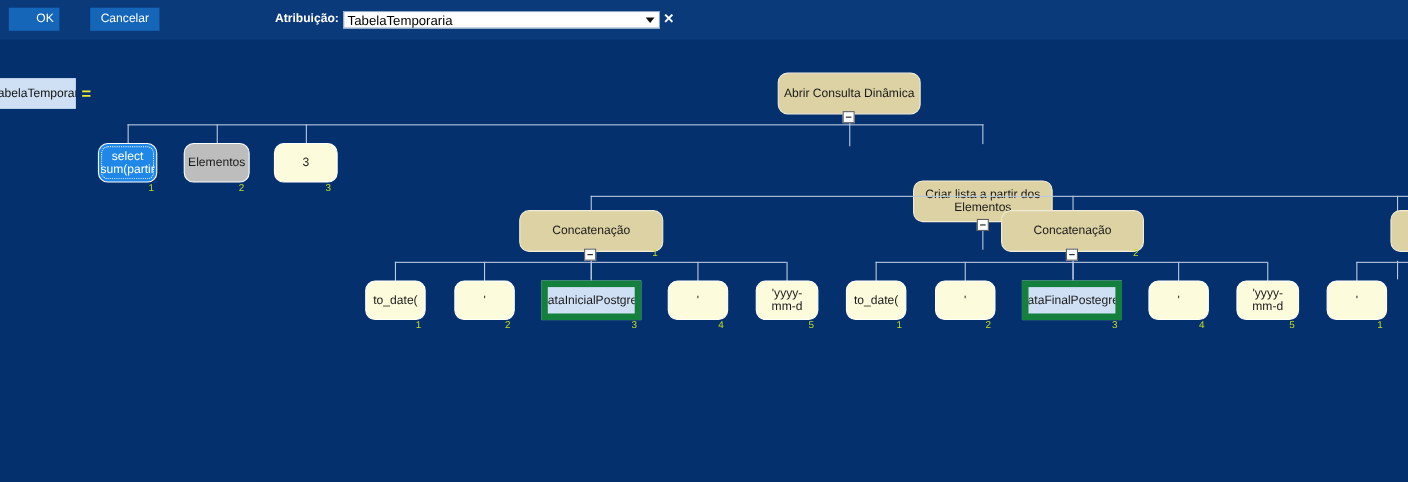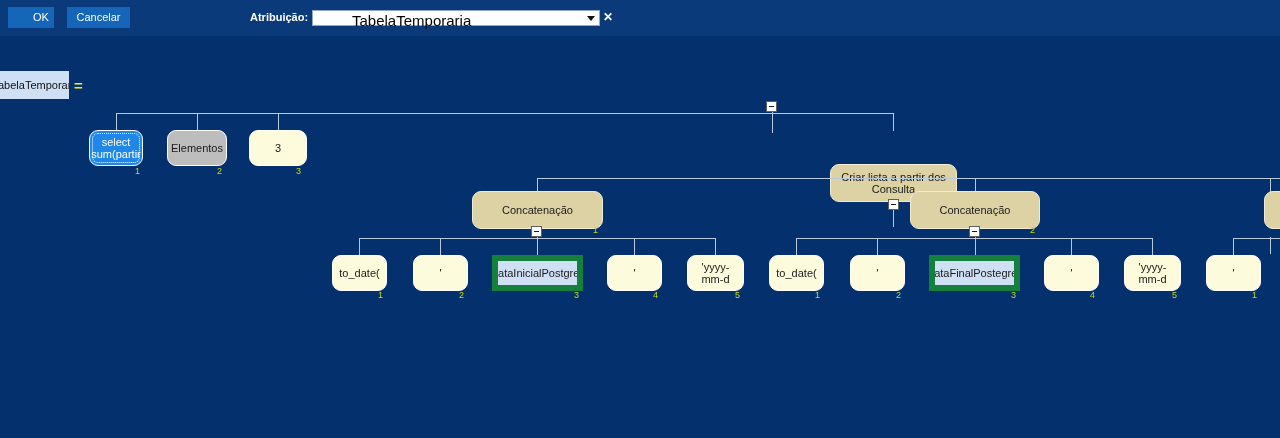--- a/index.html
+++ b/index.html
@@ -31,45 +31,44 @@
     border: none;
     color: #ffffff;
     font-size: 11px;
     font-family: "Liberation Sans", sans-serif;
     cursor: pointer;
     padding: 0;
     line-height: 21px;
     text-align: center;
   }
   .tb-btn.ok { left: 8px; width: 46px; padding-left: 20px; }
-  .tb-btn.cancel { left: 67px; width: 63px; }
+  .tb-btn.cancel { left: 82px; width: 63px; }
 
   .attr-label {
     position: absolute;
     left: 250px; top: 11px;
     font-size: 11px;
     font-weight: bold;
     color: #ffffff;
     white-space: nowrap;
   }
   .attr-box {
     position: absolute;
     left: 312px; top: 10px;
     width: 288px; height: 16px;
     background: #ffffff;
     border: 1px solid #8fa8c8;
     box-sizing: border-box;
   }
   .attr-value {
     position: absolute;
     left: 3px; top: 1px;
-    font-size: 15px;
+    font-size: 12px;
     color: #000000;
     white-space: nowrap;
-    margin-left: 36px;
   }
   .attr-arrow {
     position: absolute;
     right: 4px; top: 5px;
     width: 0; height: 0;
     border-left: 4px solid transparent;
     border-right: 4px solid transparent;
     border-top: 5px solid #111;
     cursor: pointer;
   }
@@ -198,20 +197,21 @@
       <span class="attr-arrow"></span>
     </div>
     <span class="attr-clear">✕</span>
   </div>
 
   <div class="canvas">
 
     <div class="assign-box" style="left:-4px; top:35px; width:73px; height:28px;">abelaTemporari</div>
     <div class="assign-eq" style="left:74px; top:42px;">=</div>
 
+    <div class="node tan" style="left:707px; top:30px; width:130px; height:38px;">Abrir Consulta Dinâmica</div>
     <div class="collapse" style="left:766px; top:65px;"></div>
 
     <div class="vline" style="left:772px; top:76px; height:21px;"></div>
 
     <div class="hline" style="left:116px; top:77px; width:778px;"></div>
 
     <div class="vline" style="left:116px; top:77px; height:18px;"></div>
     <div class="vline" style="left:197px; top:77px; height:18px;"></div>
     <div class="vline" style="left:278px; top:77px; height:18px;"></div>
     <div class="vline" style="left:893px; top:77px; height:18px;"></div>
@@ -219,21 +219,21 @@
     <div class="node sel" style="left:89px; top:94px; width:54px; height:36px; white-space:pre-line;">select
 sum(partir</div>
     <div class="idx" style="left:135px; top:131px;">1</div>
 
     <div class="node gray" style="left:167px; top:94px; width:60px; height:36px;">Elementos</div>
     <div class="idx" style="left:217px; top:131px;">2</div>
 
     <div class="node cream" style="left:249px; top:94px; width:58px; height:36px;">3</div>
     <div class="idx" style="left:296px; top:131px;">3</div>
 
-    <div class="node tan" style="left:830px; top:128px; width:127px; height:38px;">Criar lista a partir dos Consulta</div>
+    <div class="node tan" style="left:830px; top:128px; width:127px; height:38px;">Criar lista a partir dos Elementos</div>
     <div class="collapse" style="left:888px; top:163px;"></div>
     <div class="idx" style="left:948px; top:163px;">4</div>
 
     <div class="vline" style="left:893px; top:174px; height:17px;"></div>
     <div class="hline" style="left:537px; top:142px; width:743px;"></div>
     <div class="vline" style="left:537px; top:142px; height:48px;"></div>
     <div class="vline" style="left:975px; top:142px; height:48px;"></div>
     <div class="vline" style="left:1270px; top:142px; height:48px;"></div>
 
     <div class="node tan" style="left:472px; top:155px; width:131px; height:38px;">Concatenação</div>

